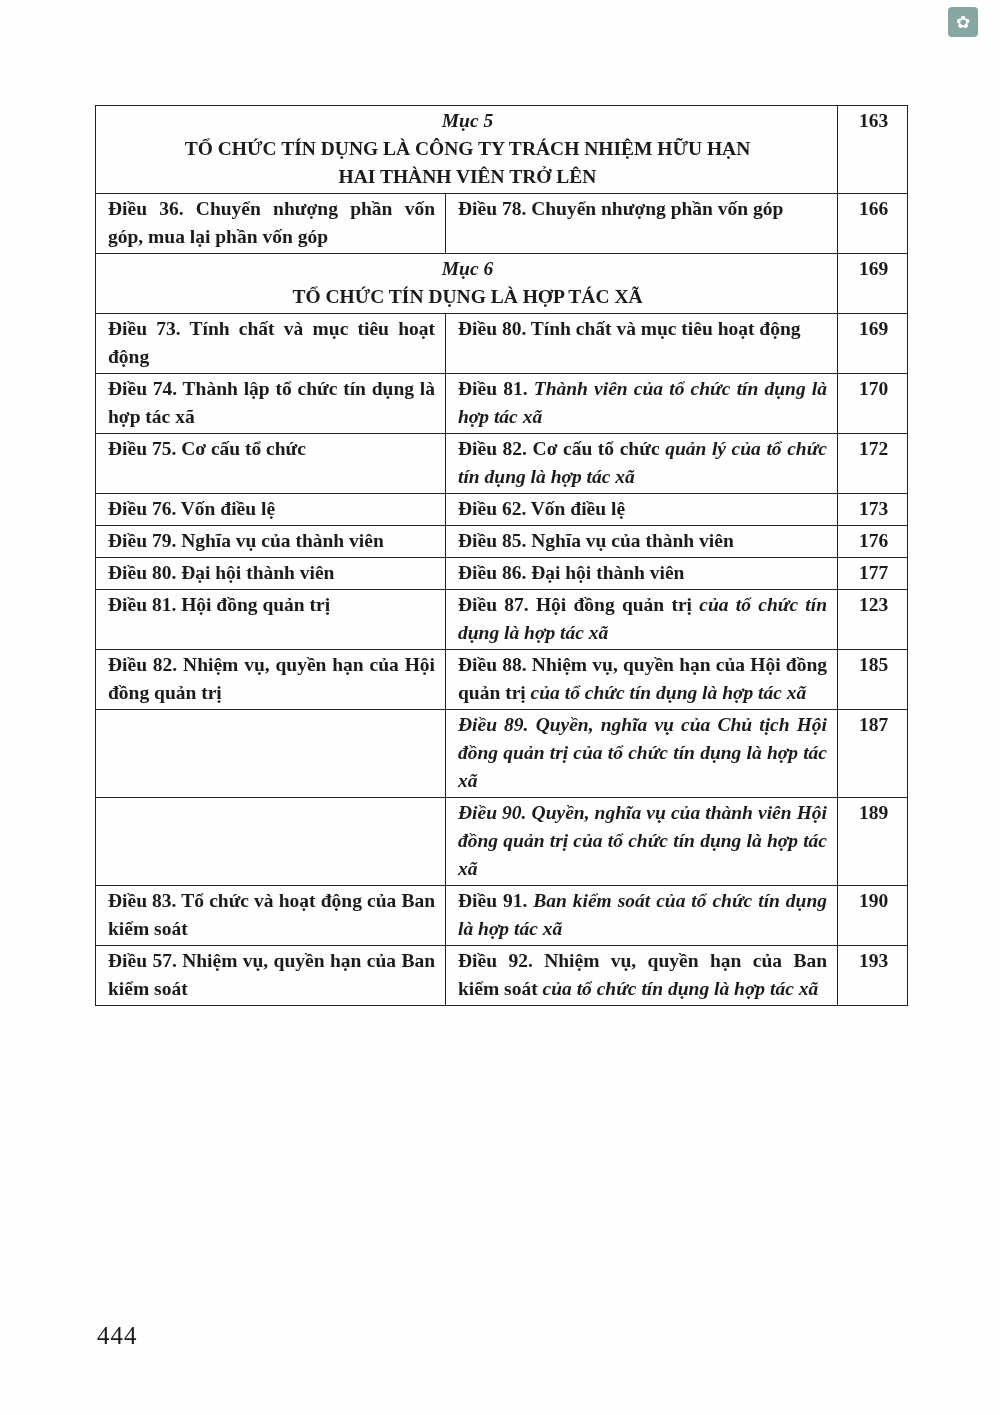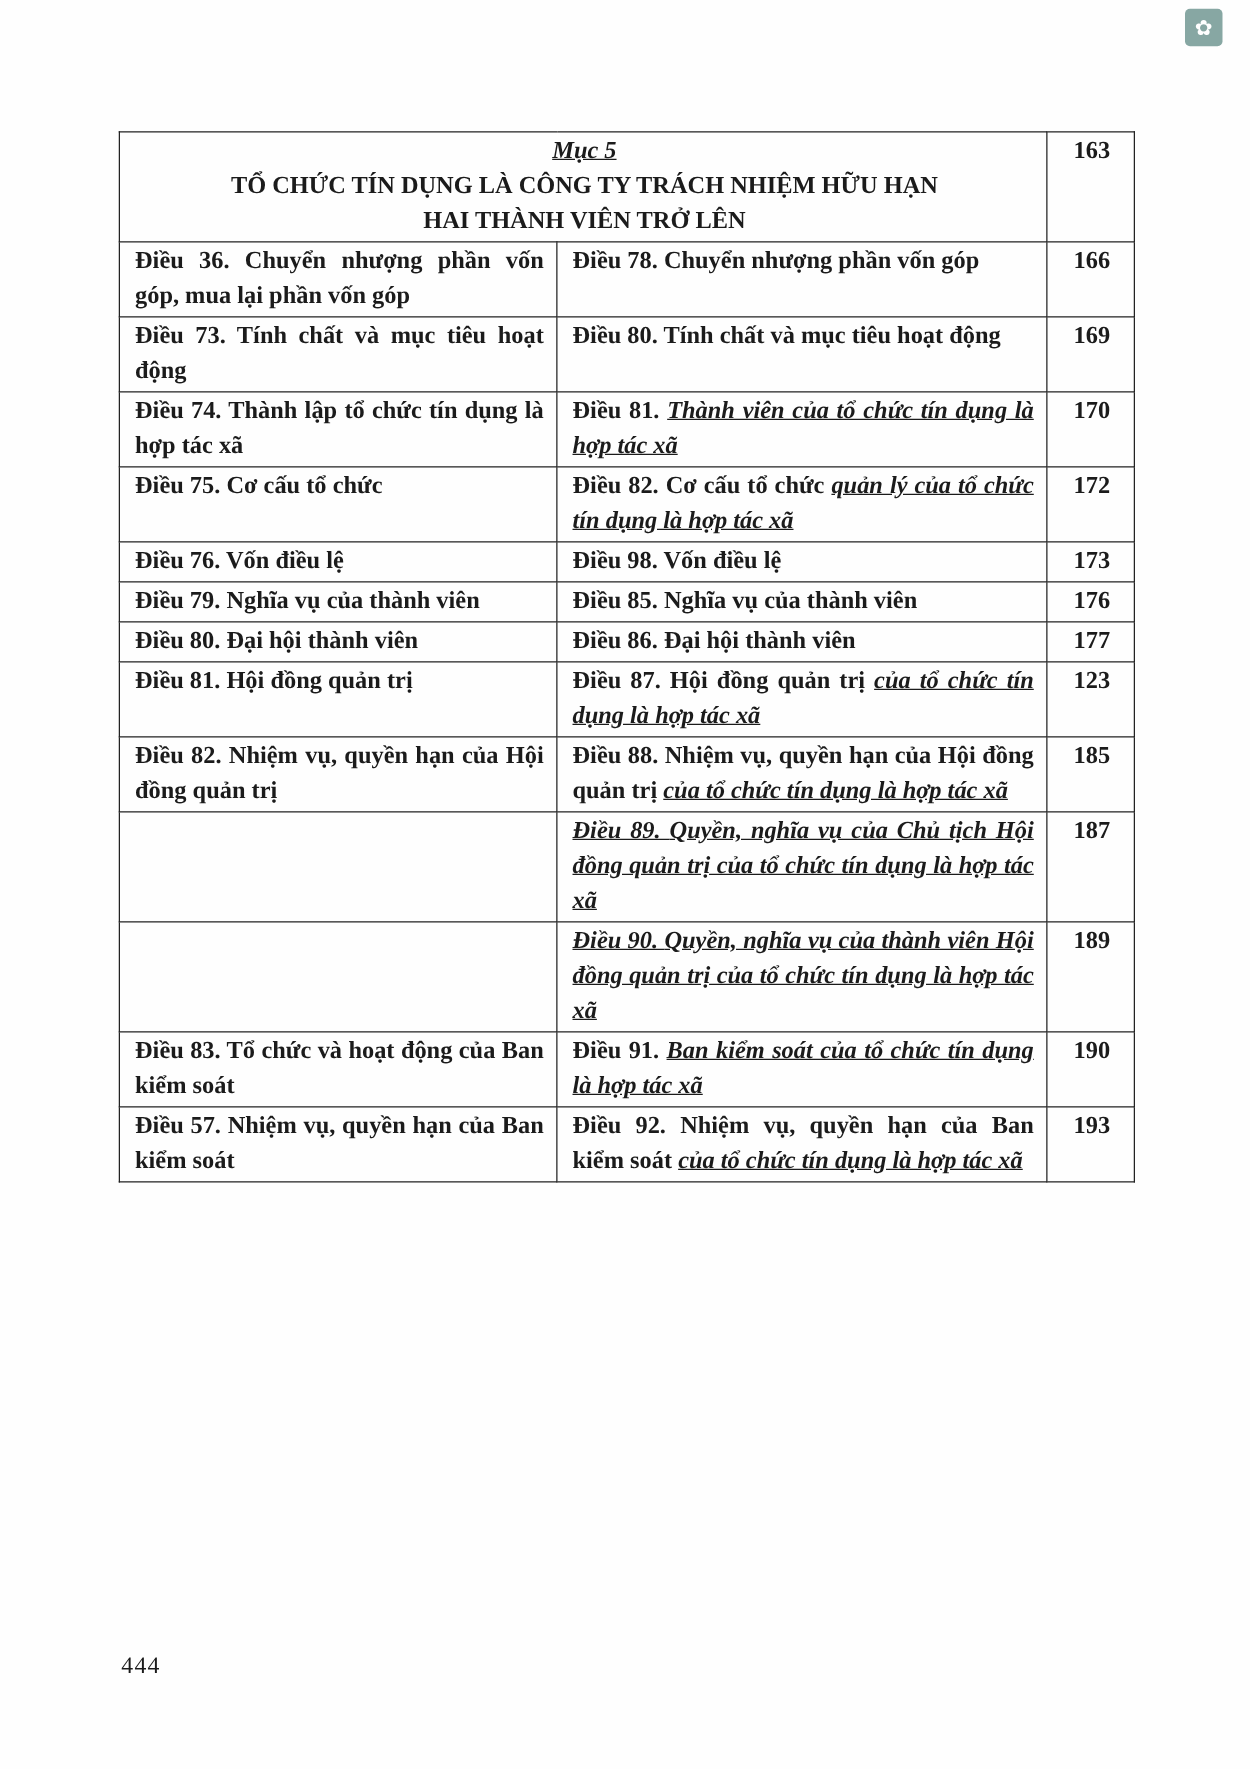--- a/index.html
+++ b/index.html
@@ -64,27 +64,26 @@
     font-size: 19.5px;
   }
   td.section-cell {
     text-align: center;
   }
   .section-line {
     font-weight: bold;
   }
   .italic {
     font-style: italic;
-    text-decoration: underline;
   }
   .footer-page {
     position: absolute;
     left: 97px;
     top: 1322px;
-    font-size: 19px;
+    font-size: 25px;
     font-weight: normal;
     letter-spacing: 1px;
   }
 </style>
 </head>
 <body>
 
 <div class="scan-page">
 
   <div class="corner-icon">✿</div>
@@ -103,37 +102,44 @@
             <div class="section-line">HAI THÀNH VIÊN TRỞ LÊN</div>
           </td>
           <td class="page-col">163</td>
         </tr>
         <tr>
           <td class="old-col"><span>Điều 36. Chuyển nhượng phần vốn góp, mua lại phần vốn góp</span></td>
           <td class="new-col"><span>Điều 78. Chuyển nhượng phần vốn góp</span></td>
           <td class="page-col">166</td>
         </tr>
         <tr>
+          <td colspan="2" class="section-cell">
+            <div class="section-line italic">Mục 6</div>
+            <div class="section-line">TỔ CHỨC TÍN DỤNG LÀ HỢP TÁC XÃ</div>
+          </td>
+          <td class="page-col">169</td>
+        </tr>
+        <tr>
           <td class="old-col"><span>Điều 73. Tính chất và mục tiêu hoạt động</span></td>
           <td class="new-col"><span>Điều 80. Tính chất và mục tiêu hoạt động</span></td>
           <td class="page-col">169</td>
         </tr>
         <tr>
           <td class="old-col"><span>Điều 74. Thành lập tổ chức tín dụng là hợp tác xã</span></td>
           <td class="new-col"><span>Điều 81. </span><span class="italic">Thành viên của tổ chức tín dụng là hợp tác xã</span></td>
           <td class="page-col">170</td>
         </tr>
         <tr>
           <td class="old-col"><span>Điều 75. Cơ cấu tổ chức</span></td>
           <td class="new-col"><span>Điều 82. Cơ cấu tổ chức </span><span class="italic">quản lý của tổ chức tín dụng là hợp tác xã</span></td>
           <td class="page-col">172</td>
         </tr>
         <tr>
           <td class="old-col"><span>Điều 76. Vốn điều lệ</span></td>
-          <td class="new-col"><span>Điều 98. Vốn điều lệ</span></td>
+          <td class="new-col"><span>Điều 62. Vốn điều lệ</span></td>
           <td class="page-col">173</td>
         </tr>
         <tr>
           <td class="old-col"><span>Điều 79. Nghĩa vụ của thành viên</span></td>
           <td class="new-col"><span>Điều 85. Nghĩa vụ của thành viên</span></td>
           <td class="page-col">176</td>
         </tr>
         <tr>
           <td class="old-col"><span>Điều 80. Đại hội thành viên</span></td>
           <td class="new-col"><span>Điều 86. Đại hội thành viên</span></td>

